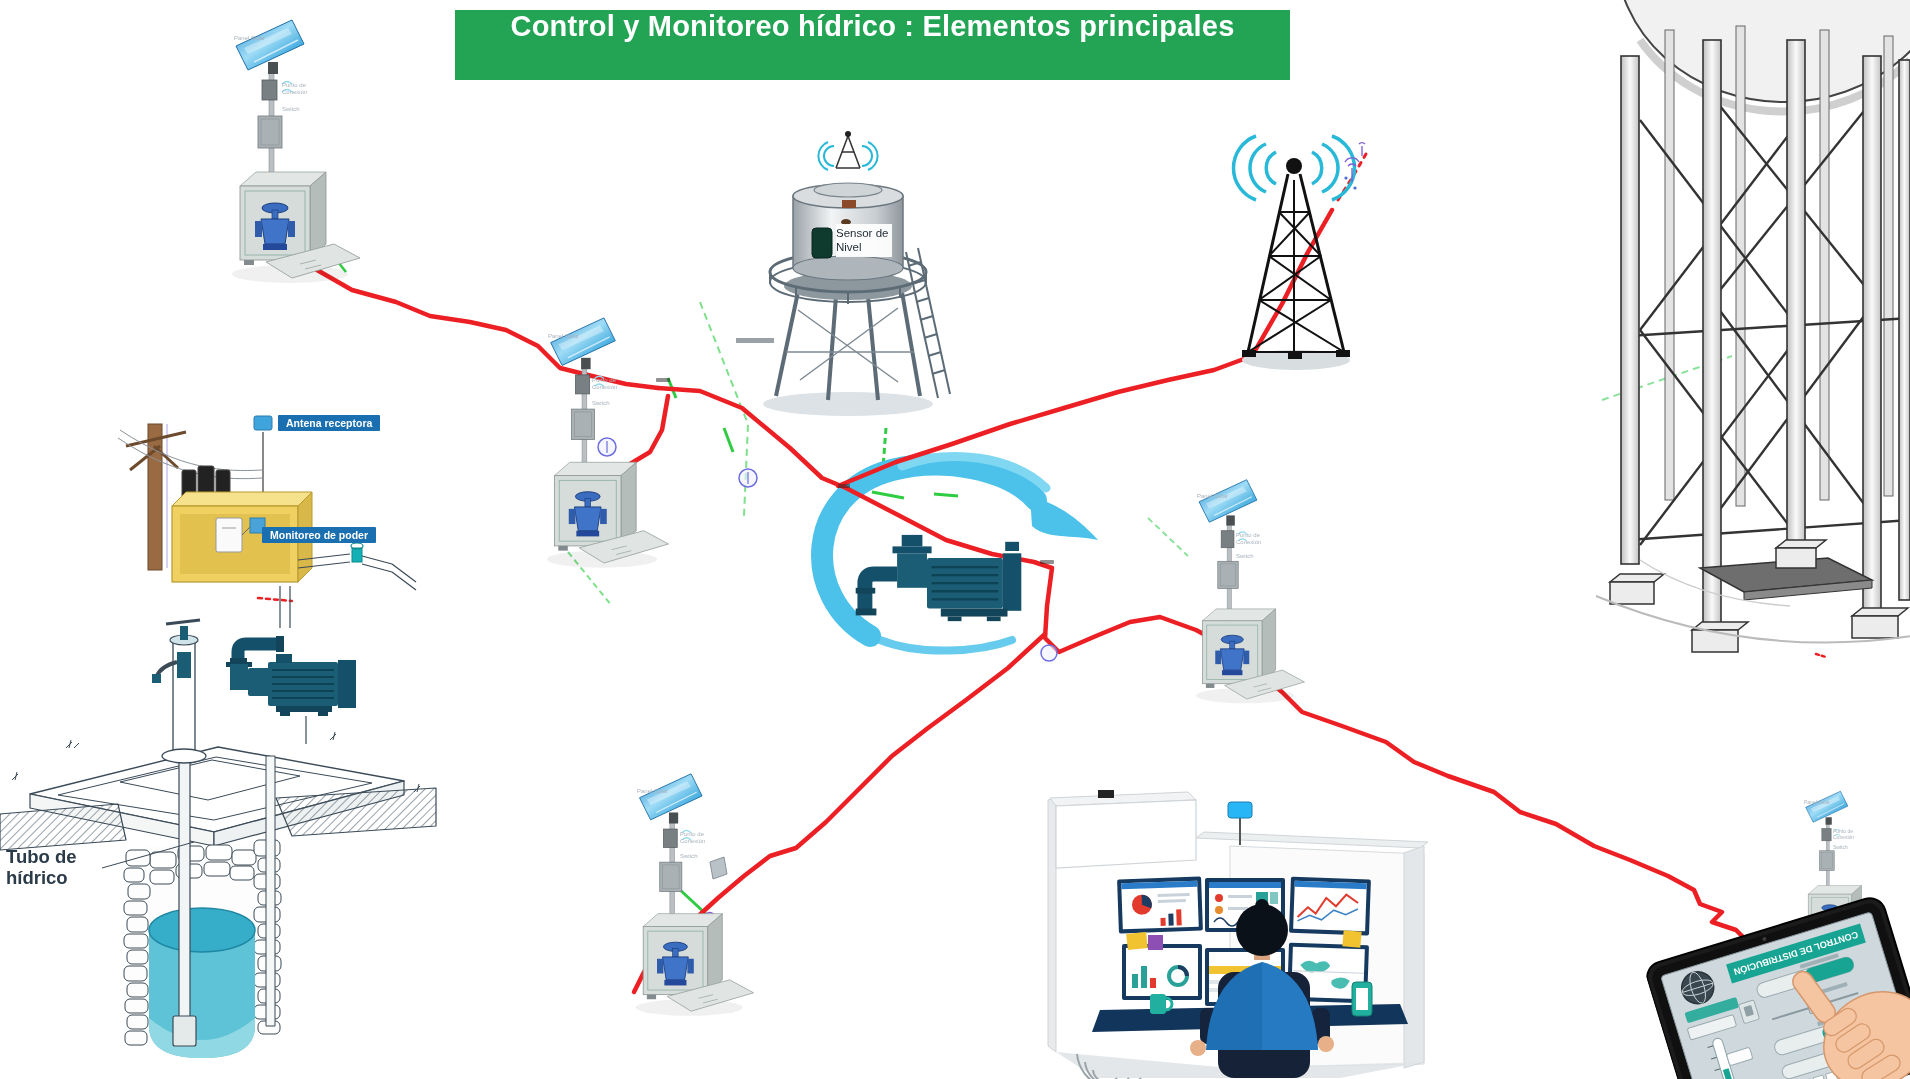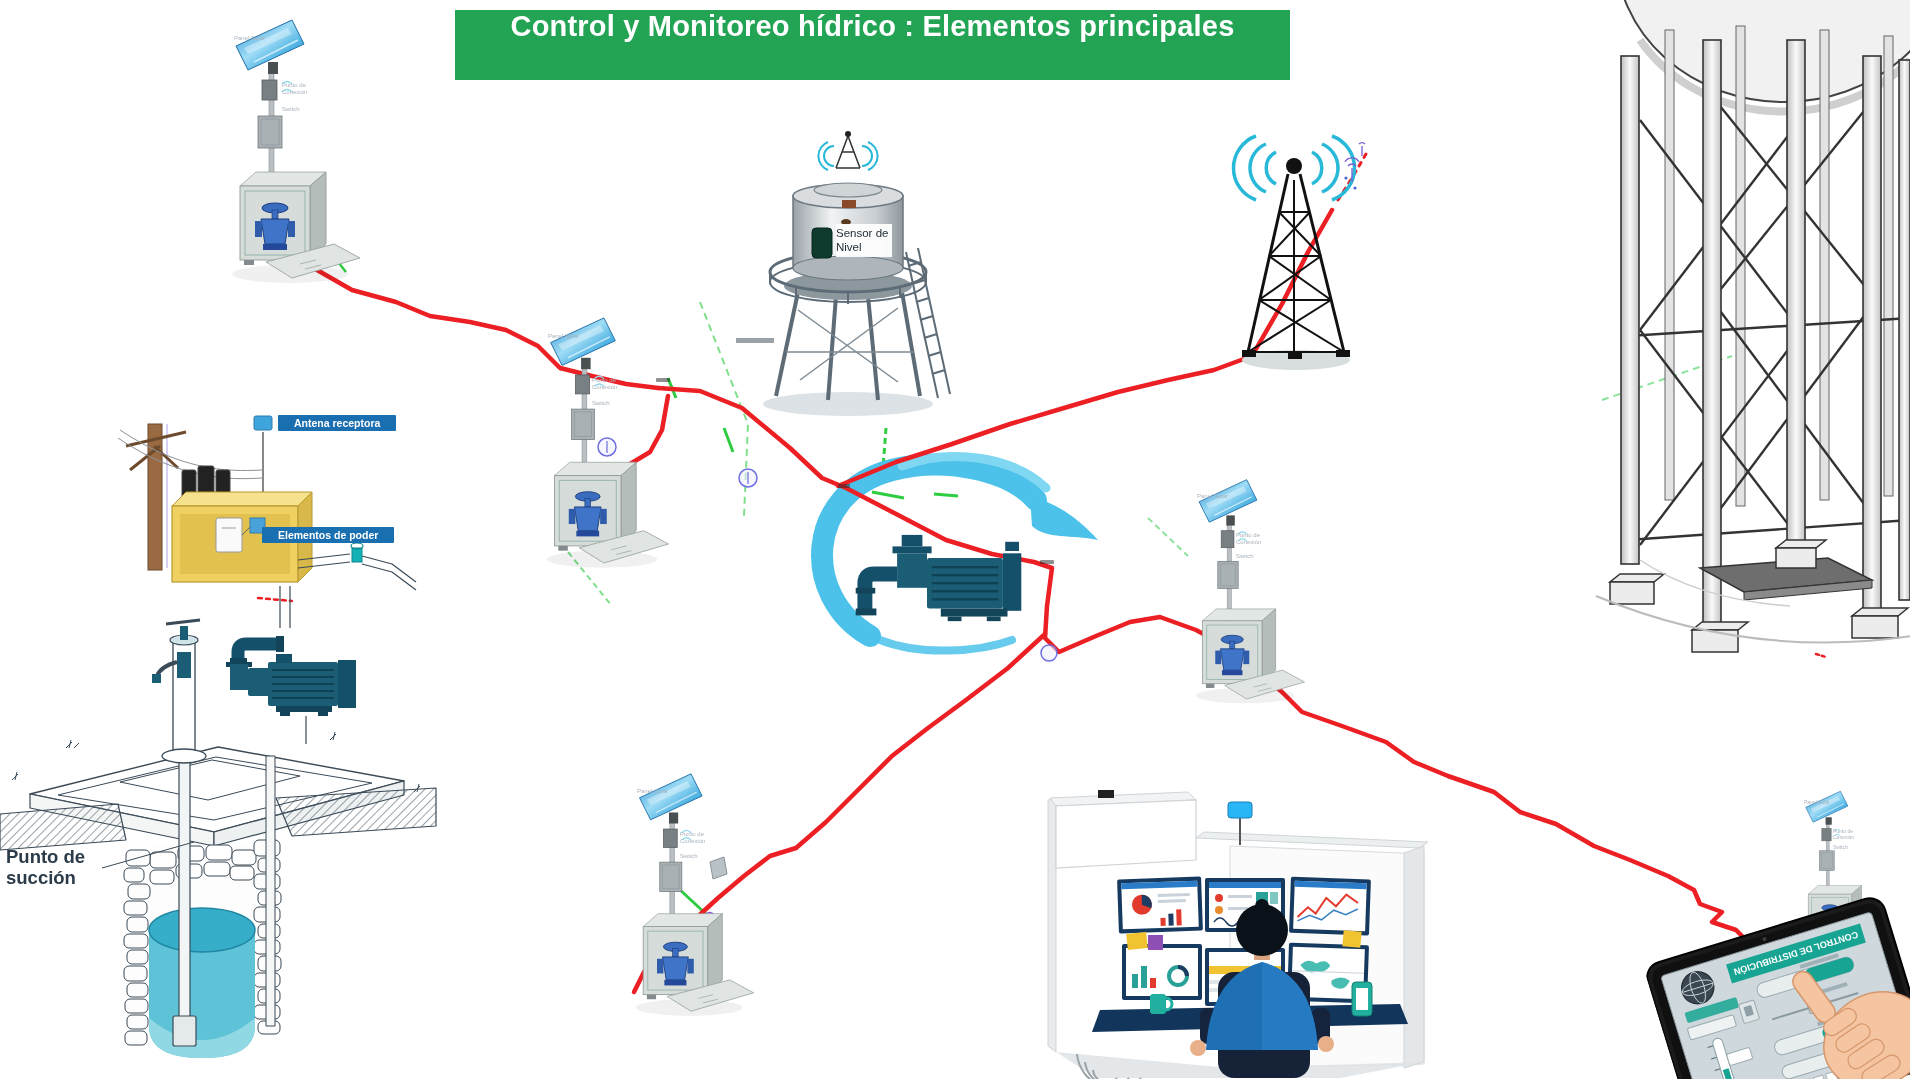--- a/index.html
+++ b/index.html
@@ -4,21 +4,21 @@
 <style>
   html,body{margin:0;padding:0;background:#fff;}
   #canvas{position:relative;width:1910px;height:1079px;overflow:hidden;background:#fff;
           font-family:"Liberation Sans",sans-serif;}
   #canvas svg{display:block;}
   #scene{position:absolute;left:0;top:0;z-index:1;}
   .banner{position:absolute;left:455px;top:10px;width:835px;height:70px;background:#23A455;
           display:flex;align-items:flex-start;justify-content:center;z-index:20;}
   .banner span{color:#fff;font-size:29px;font-weight:bold;letter-spacing:.2px;}
   .overlay{position:absolute;z-index:10;}
-  .badge{background:#1A6FB0;color:#fff;font-size:10.5px;font-weight:600;padding:2px 16px;
+  .badge{background:#1A6FB0;color:#fff;font-size:10.5px;font-weight:600;padding:2px 8px;
          white-space:nowrap;border-radius:1px;}
   .sensor-label{background:rgba(255,255,255,.93);color:#1d2a33;font-size:11.5px;line-height:1.25;
                 width:56px;padding:2px 0;}
   .tubo-label{color:#2b3b4a;font-weight:bold;font-size:18.5px;line-height:1.15;width:120px;}
   .st-lbl{position:absolute;z-index:9;color:#a8b2bc;font-size:6px;line-height:1.15;width:46px;}
   .tablet-wrap{position:absolute;left:1664px;top:918px;width:252px;height:196px;
                transform:rotate(-17deg);z-index:6;}
   .hand-wrap{position:absolute;left:1778px;top:952px;width:132px;height:127px;z-index:7;}
 </style>
 </head>
@@ -512,22 +512,22 @@
 
 <ellipse cx="1800" cy="1072" rx="95" ry="10" fill="#000" opacity="0.07"></ellipse>
 </svg>
 
 <div class="banner">
   <span>Control y Monitoreo hídrico : Elementos principales</span>
 </div>
 
 <div class="overlay sensor-label" style="left:836px;top:224px;">Sensor de Nivel</div>
 <div class="overlay badge" style="left:278px;top:415px;">Antena receptora</div>
-<div class="overlay badge" style="left:262px;top:527px;">Elementos de poder</div>
-<div class="overlay tubo-label" style="left:6px;top:846px;">Punto de succión</div>
+<div class="overlay badge" style="left:262px;top:527px;">Monitoreo de poder</div>
+<div class="overlay tubo-label" style="left:6px;top:846px;">Tubo de hídrico</div>
 
 <span class="st-lbl" style="left:234px;top:35px;">Panel Solar</span>
 <span class="st-lbl" style="left:282px;top:82px;">Punto de Conexión</span>
 <span class="st-lbl" style="left:282px;top:106px;">Switch</span>
 <span class="st-lbl" style="left:548px;top:333px;">Panel Solar</span>
 <span class="st-lbl" style="left:592px;top:377px;">Punto de Conexión</span>
 <span class="st-lbl" style="left:592px;top:400px;">Switch</span>
 <span class="st-lbl" style="left:1197px;top:493px;">Panel Solar</span>
 <span class="st-lbl" style="left:1236px;top:532px;">Punto de Conexión</span>
 <span class="st-lbl" style="left:1236px;top:553px;">Switch</span>

